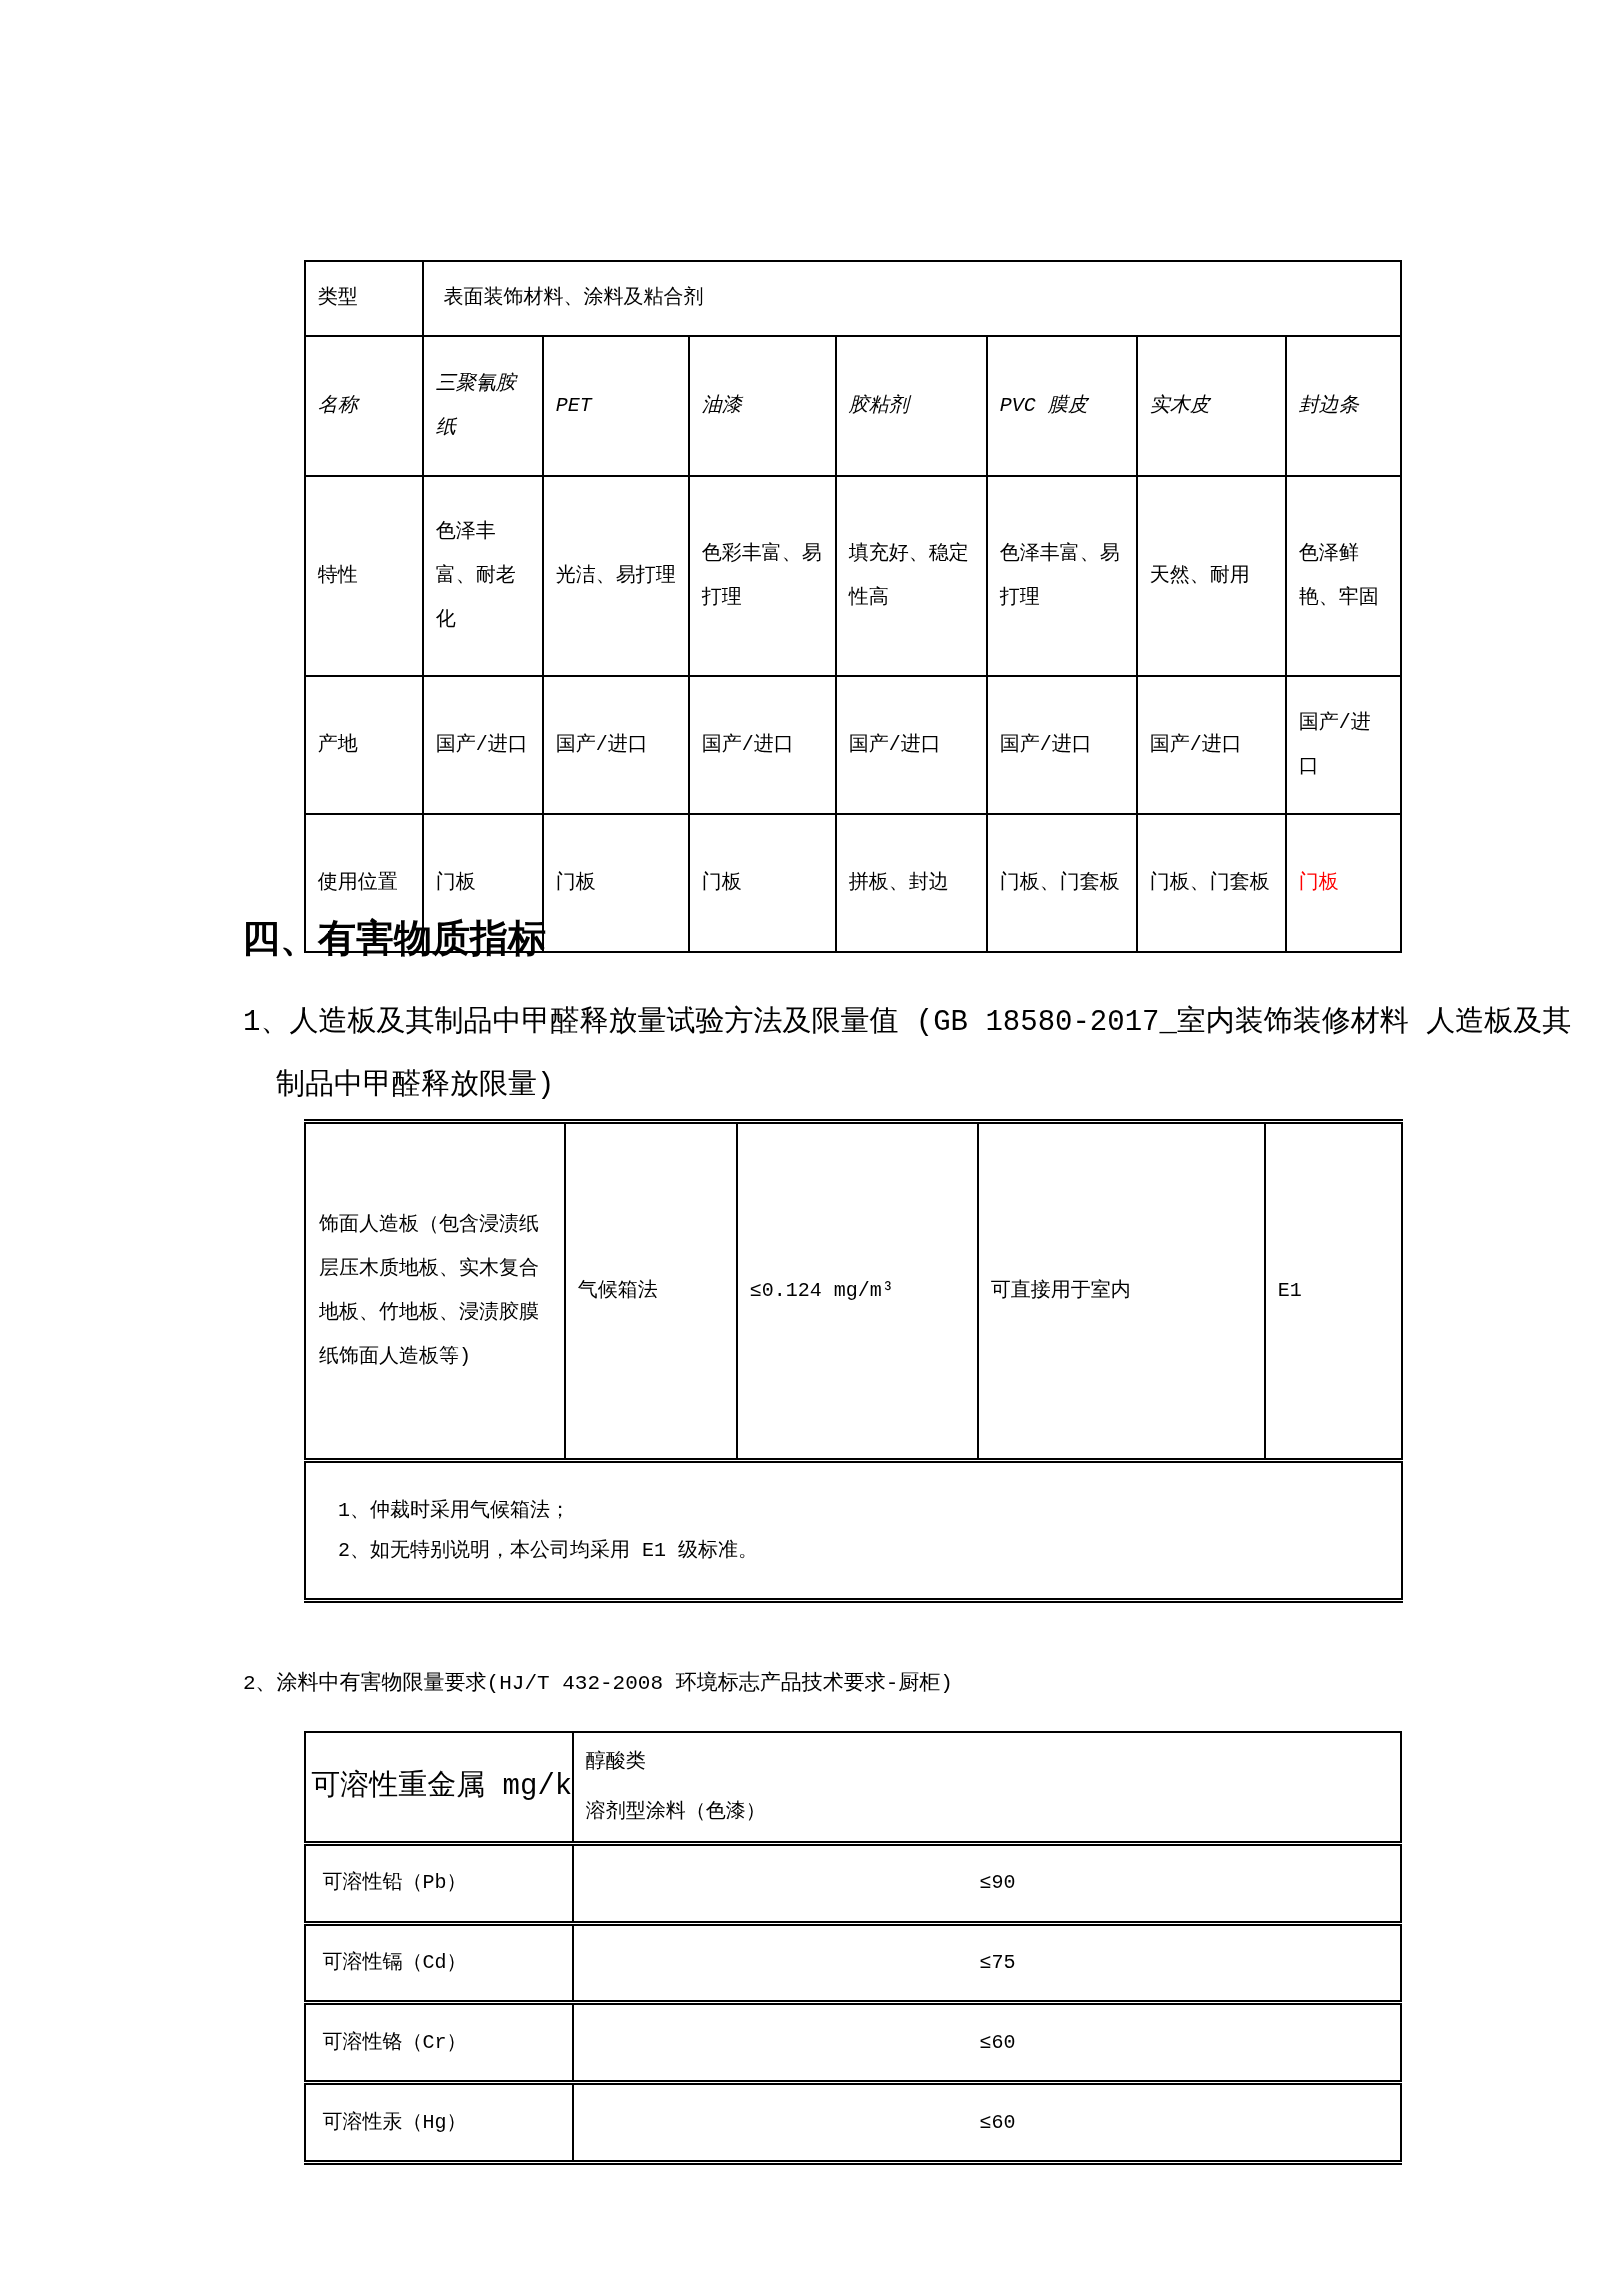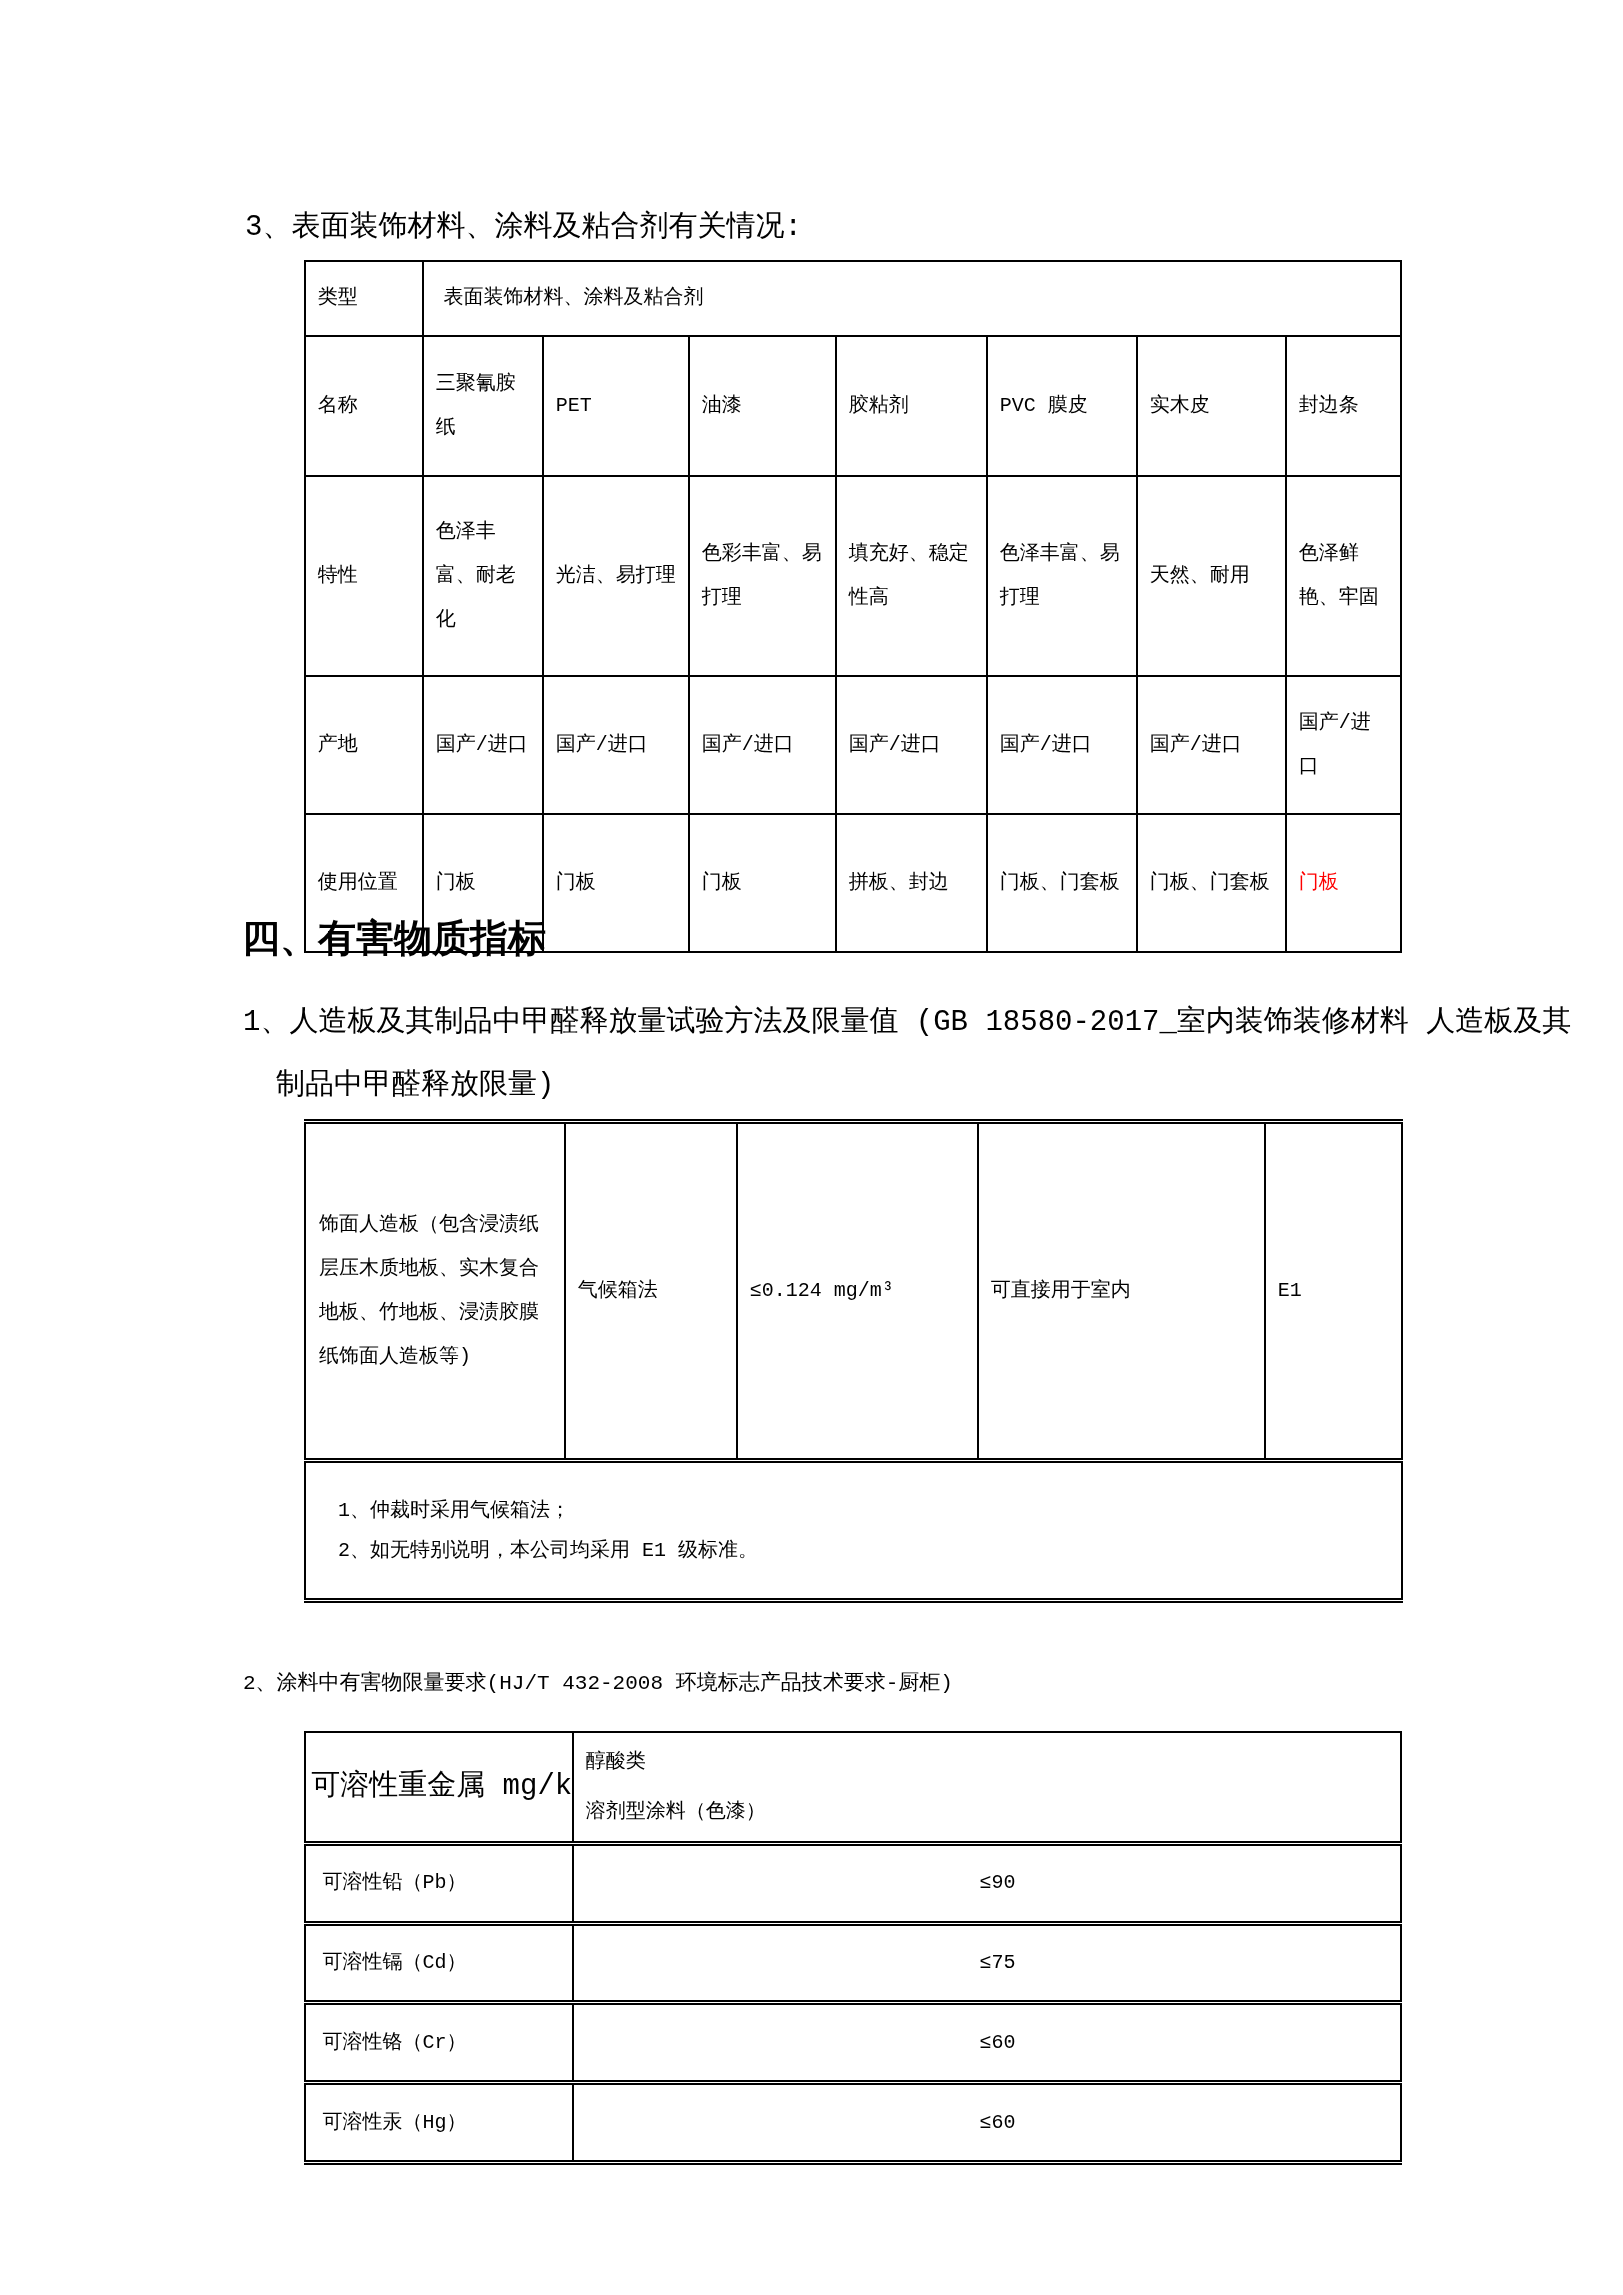--- a/index.html
+++ b/index.html
@@ -46,21 +46,21 @@
     line-height: 2.2;
     font-weight: normal;
     text-align: left;
     padding: 3.9px 11.8px;
     word-break: normal;
     overflow: hidden;
   }
 
   
   .t1-r0 td, .t1-r0 th { height: 65px; }
-  .t1-r1 td, .t1-r1 th { height: 130px; }
+  .t1-r1 td, .t1-r1 th { height: 130px; font-style: italic; }
   .t1-r2 td, .t1-r2 th { height: 191px; }
   .t1-r3 td, .t1-r3 th { height: 128px; }
   .t1-r4 td, .t1-r4 th { height: 128px; }
 
   
   .t2-head td { height: 65px; }
   .t2-body td { height: 316px; }
   .t2-notes td { height: 127px; }
   .t2-body td { border-top: 5.9px double #000000; }
   .t2-notes td { border-top: 5.9px double #000000; border-bottom: 5.9px double #000000; }
@@ -81,21 +81,20 @@
   .metal-value { padding-left: 33px; white-space: nowrap; text-align: center; }
 
   .tall-cell { padding: 9.2px 13px; }
   .nowrap { white-space: nowrap; }
 </style>
 </head>
 <body>
 
 <div class="page">
 
-  <div class="abs caption" style="left:245px; top:211px;">3、表面装饰材料、涂料及粘合剂有关情况:</div>
 
   <table class="abs" style="left:304px; top:260px; width:1095px;">
     <colgroup>
       <col style="width:118px">
         <col style="width:120px">
         <col style="width:146px">
       <col style="width:147px">
         <col style="width:151px">
         <col style="width:150px">
       <col style="width:149px">

